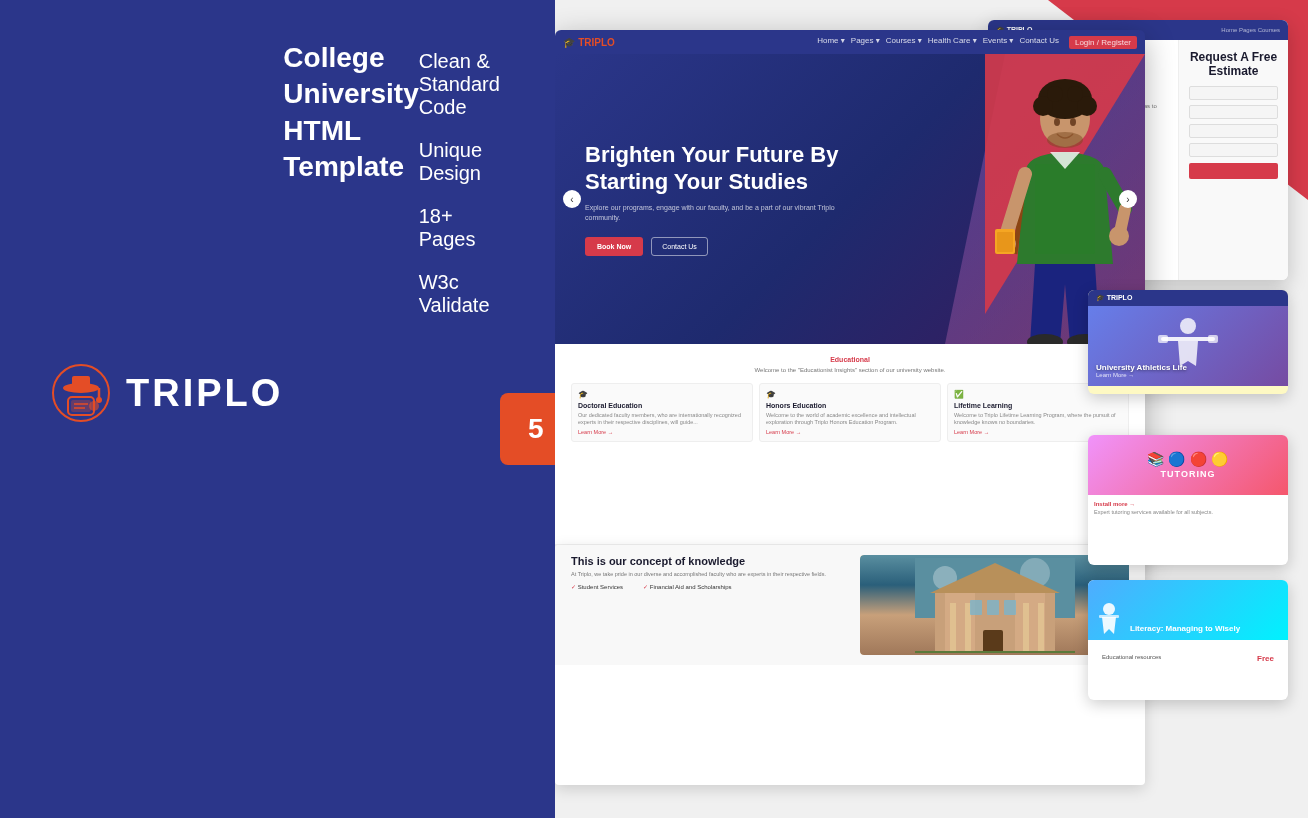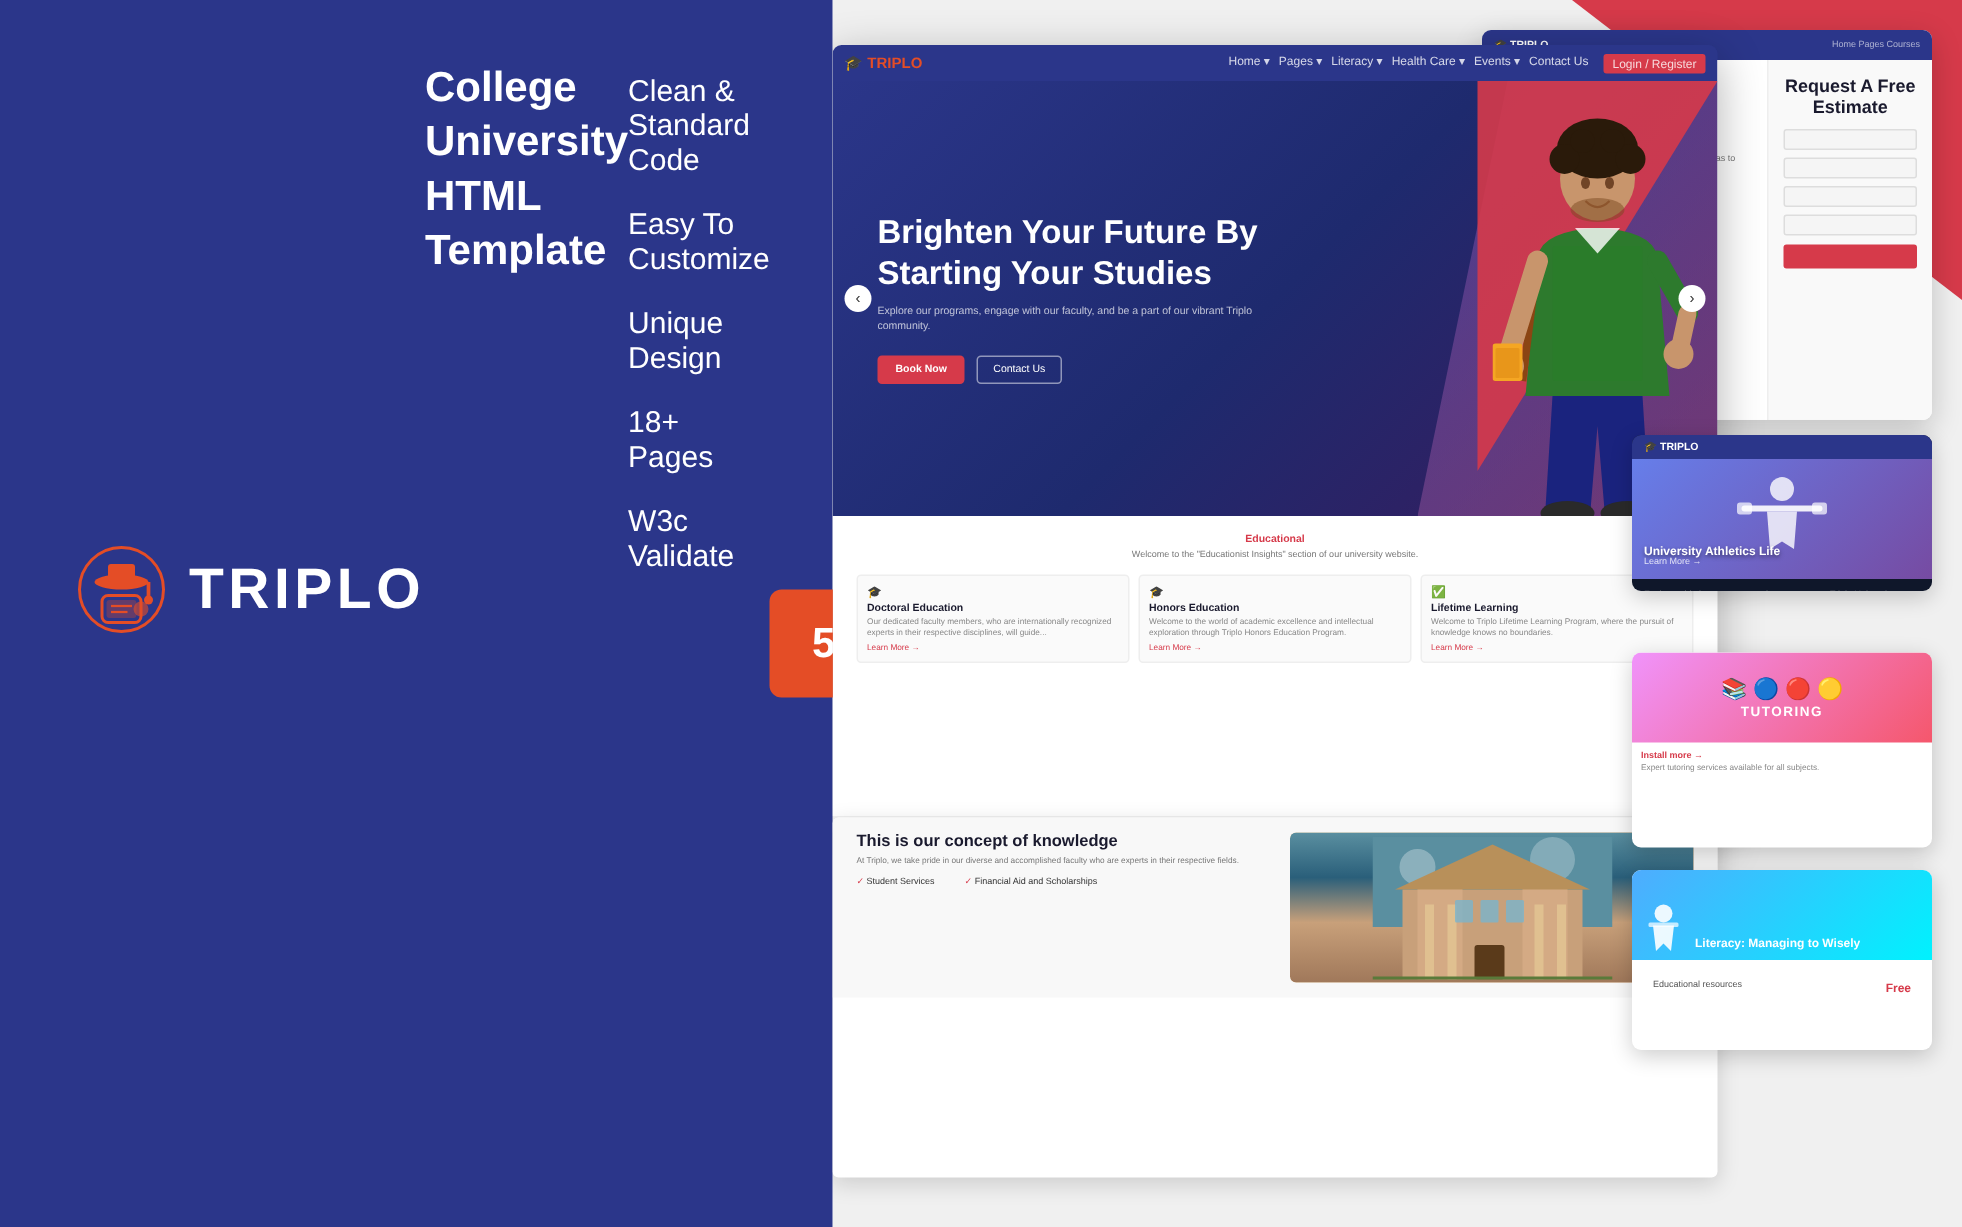--- a/index.html
+++ b/index.html
@@ -175,21 +175,21 @@
       z-index: 5;
     }
 
     
     .side-card-1 {
       position: absolute;
       top: 290px;
       right: 20px;
       width: 200px;
       height: 104px;
-      background: #0f172a;
+      background: #fef9c3;
       border-radius: 6px;
       overflow: hidden;
       box-shadow: 0 4px 15px rgba(0,0,0,0.2);
       z-index: 6;
     }
 
     .side-card-2 {
       position: absolute;
       top: 435px;
       right: 20px;
@@ -679,21 +679,20 @@
 
       <circle cx="44" cy="44" r="5" fill="#e44d26" opacity="0.6"></circle>
     </svg>
     <span class="logo-text">TRIPLO</span>
   </div>
 
   <h2 class="template-title">College University HTML Template</h2>
 
   <ul class="features-list">
     <li>Clean &amp; Standard Code</li>
-    <li>Easy To Customize</li>
     <li>Unique Design</li>
     <li>18+ Pages</li>
     <li>W3c Validate</li>
   </ul>
 
   <div class="tech-icons">
     <div class="html5-icon">
       <span>5</span>
     </div>
     <div class="bootstrap-icon">
@@ -709,21 +708,21 @@
 
   <div class="red-triangle"></div>
 
   <div class="main-preview">
 
     <div class="browser-bar">
       <span class="browser-logo">🎓 TRIPLO</span>
       <div class="browser-nav">
         <span>Home ▾</span>
         <span>Pages ▾</span>
-        <span>Literacy ▾</span>
+        <span>Courses ▾</span>
         <span>Health Care ▾</span>
         <span>Events ▾</span>
         <span>Contact Us</span>
         <span style="background:#d63a4a; padding:2px 6px; border-radius:2px; margin-left:4px;">Login / Register</span>
       </div>
     </div>
 
     <div class="hero-section">
       <div class="hero-bg-decor"></div>
       <div class="red-diagonal"></div>

